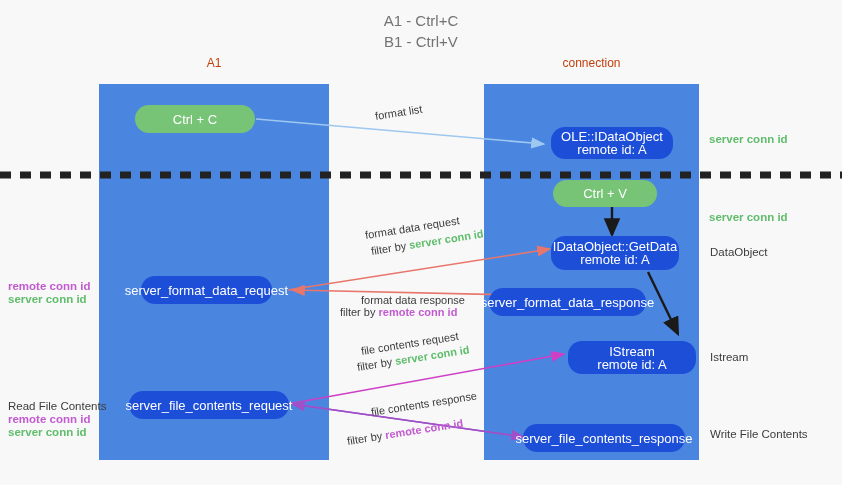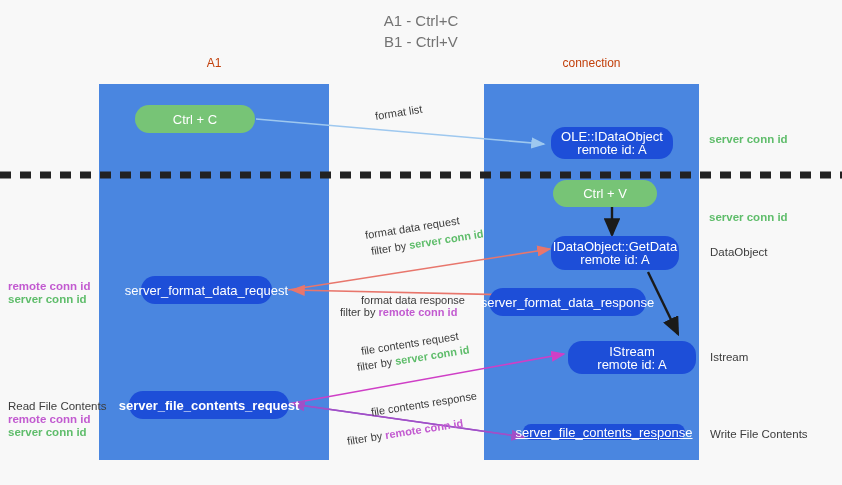--- a/index.html
+++ b/index.html
@@ -103,42 +103,42 @@
     <line x1="288" y1="404" x2="564" y2="354" stroke="#cf3fc6" stroke-width="1.6" marker-end="url(#ah-magenta)"></line>
 
     <line x1="292" y1="404" x2="524" y2="437" stroke="#a050c8" stroke-width="1.6" marker-end="url(#ah-purple)"></line>
     <line x1="524" y1="437" x2="292" y2="404" stroke="#a050c8" stroke-width="1.6" marker-end="url(#ah-purple)"></line>
   </svg>
 
   <div class="box green" style="left:135px;top:105px;width:120px;height:28px;">Ctrl + C</div>
 
   <div class="box orange" style="left:129px;top:276px;width:131px;height:28px;margin-left:12px;">server_format_data_request</div>
 
-  <div class="box orange" style="left:129px;top:391px;width:160px;height:28px;font-weight:bold;">server_file_contents_request</div>
+  <div class="box orange" style="left:129px;top:391px;width:160px;height:28px;">server_file_contents_request</div>
 
   <div class="box orange" style="left:551px;top:127px;width:122px;height:32px;flex-direction:column;">
     <div>OLE::IDataObject</div>
     <div>remote id: A</div>
   </div>
 
   <div class="box green" style="left:553px;top:180px;width:104px;height:27px;">Ctrl + V</div>
 
   <div class="box orange" style="left:551px;top:236px;width:128px;height:34px;flex-direction:column;">
     <div>IDataObject::GetData</div>
     <div>remote id: A</div>
   </div>
 
   <div class="box orange" style="left:489px;top:288px;width:157px;height:28px;">server_format_data_response</div>
 
   <div class="box orange" style="left:568px;top:341px;width:128px;height:33px;flex-direction:column;">
     <div>IStream</div>
     <div>remote id: A</div>
   </div>
 
-  <div class="box orange" style="left:523px;top:424px;width:162px;height:16px;text-decoration:underline;">server_file_contents_response</div>
+  <div class="box orange" style="left:523px;top:424px;width:162px;height:28px;">server_file_contents_response</div>
 
   <div class="label green" style="left:709px;top:132px;">server conn id</div>
   <div class="label green" style="left:709px;top:210px;">server conn id</div>
   <div class="label dark" style="left:710px;top:245px;">DataObject</div>
   <div class="label dark" style="left:710px;top:350px;">Istream</div>
   <div class="label dark" style="left:710px;top:427px;">Write File Contents</div>
 
   <div class="label magenta" style="left:8px;top:279px;">remote conn id</div>
   <div class="label green" style="left:8px;top:292px;">server conn id</div>
 

